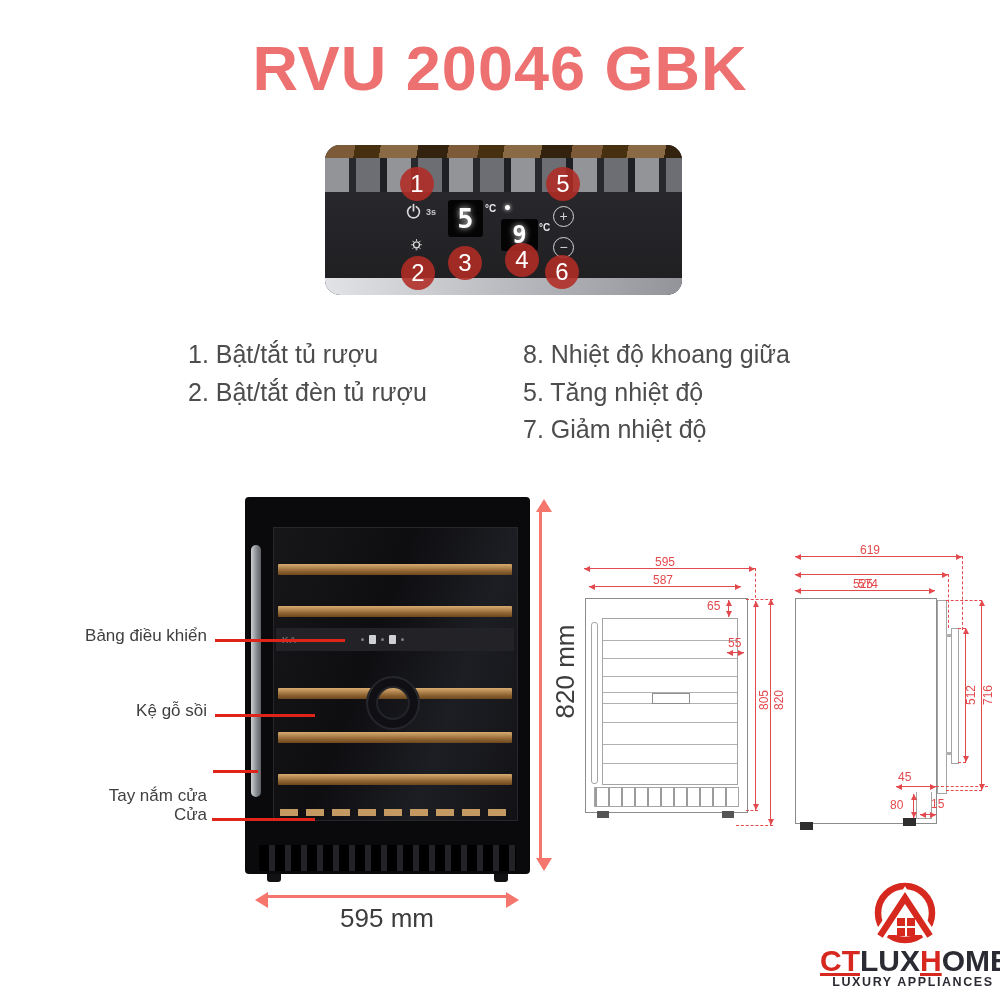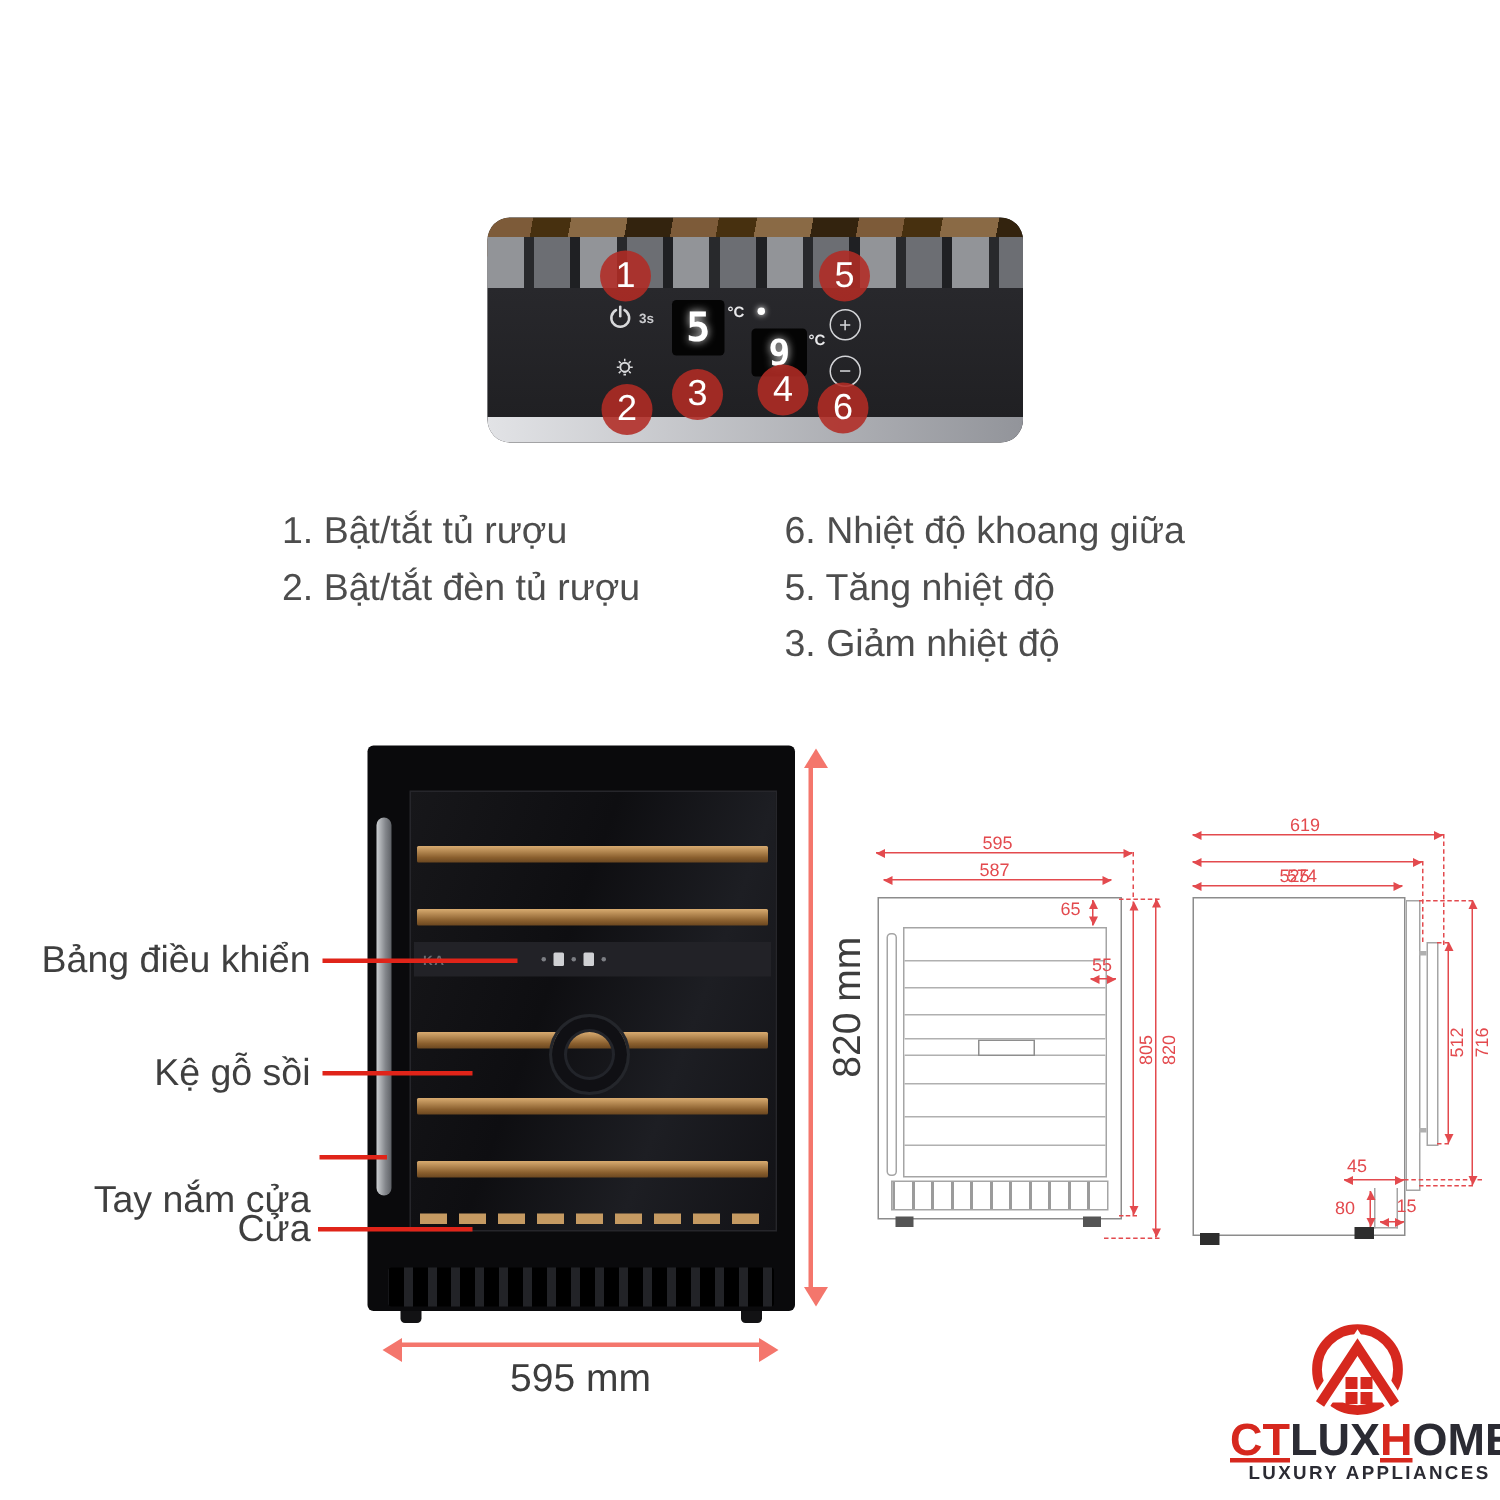--- a/index.html
+++ b/index.html
@@ -62,21 +62,21 @@
   .mini b{display:block;width:3px;height:3px;background:#7c7e83;border-radius:50%;}
   .fan{position:absolute;left:92px;top:148px;width:50px;height:50px;border-radius:50%;
       border:2px solid #24262b;box-shadow:inset 0 0 0 8px #101014,inset 0 0 0 10px #22242a;}
   .wooddash{position:absolute;left:6px;top:281px;width:230px;height:7px;
       background:repeating-linear-gradient(90deg,#c59a62 0 18px,rgba(0,0,0,0) 18px 26px);}
   .vent{position:absolute;left:14px;top:348px;width:257px;height:26px;border-radius:2px;
       background:repeating-linear-gradient(90deg,#000 0 10px,#222327 10px 16px);}
   .foot{position:absolute;width:14px;height:8px;background:#121214;border-radius:0 0 3px 3px;}
 
   
-  .plabel{position:absolute;font-size:25px;color:#3f3f3f;text-align:right;width:207px;left:0;white-space:nowrap;}
+  .plabel{position:absolute;font-size:17px;color:#3f3f3f;text-align:right;width:207px;left:0;white-space:nowrap;}
   .pline{position:absolute;height:3px;background:var(--pointer-red);}
 
   
   .bdimv{position:absolute;width:0;border-left:3px solid var(--big-arrow);}
   .bdimv::before,.bdimv::after{content:"";position:absolute;left:-6.5px;border-left:8px solid transparent;border-right:8px solid transparent;}
   .bdimv::before{top:-1px;border-bottom:13px solid var(--big-arrow);transform:translateY(-12px);}
   .bdimv::after{bottom:-1px;border-top:13px solid var(--big-arrow);transform:translateY(12px);}
   .bdimh{position:absolute;height:0;border-top:3px solid var(--big-arrow);}
   .bdimh::before,.bdimh::after{content:"";position:absolute;top:-6.5px;border-top:8px solid transparent;border-bottom:8px solid transparent;}
   .bdimh::before{left:-1px;border-right:13px solid var(--big-arrow);transform:translateX(-12px);}
@@ -107,20 +107,21 @@
   .logo-text .red{color:var(--logo-red);text-decoration:underline;}
   .logo-text .dark{color:var(--logo-dark);}
   .logo-tag{position:absolute;left:818px;top:975px;width:190px;text-align:center;
             font-size:12.5px;font-weight:bold;letter-spacing:1.6px;color:var(--logo-dark);}
 </style>
 </head>
 <body>
 
 <div id="stage">
 
+  <div class="abs title">RVU 20046 GBK</div>
 
   <div class="abs panel">
     <div class="wood"></div>
     <div class="clips"></div>
     <div class="blackarea"></div>
     <div class="silver"></div>
 
     <svg class="abs" style="left:80px;top:58px" width="17" height="17" viewBox="0 0 24 24">
       <path d="M8 5.2 A8.4 8.4 0 1 0 16 5.2" fill="none" stroke="#d8d9db" stroke-width="2.4" stroke-linecap="round"></path>
       <path d="M12 2.2 V11" fill="none" stroke="#d8d9db" stroke-width="2.4" stroke-linecap="round"></path>
@@ -151,23 +152,23 @@
 
   <div class="callout" style="left:400px;top:167px">1</div>
   <div class="callout" style="left:546px;top:167px">5</div>
   <div class="callout" style="left:448px;top:246px">3</div>
   <div class="callout" style="left:505px;top:243px">4</div>
   <div class="callout" style="left:401px;top:256px">2</div>
   <div class="callout" style="left:545px;top:255px">6</div>
 
   <div class="legend-item" style="left:188px;top:340px">1. Bật/tắt tủ rượu</div>
   <div class="legend-item" style="left:188px;top:378px">2. Bật/tắt đèn tủ rượu</div>
-  <div class="legend-item" style="left:523px;top:340px">6. Nhiệt độ khoang giữa</div>
+  <div class="legend-item" style="left:523px;top:340px">8. Nhiệt độ khoang giữa</div>
   <div class="legend-item" style="left:523px;top:378px">5. Tăng nhiệt độ</div>
-  <div class="legend-item" style="left:523px;top:415px">3. Giảm nhiệt độ</div>
+  <div class="legend-item" style="left:523px;top:415px">7. Giảm nhiệt độ</div>
 
   <div class="abs cooler">
     <div class="handle"></div>
     <div class="glass">
       <div class="shelf" style="top:36px"></div>
       <div class="shelf" style="top:78px"></div>
       <div class="cstrip">
         <span class="ka">KA</span>
         <span class="mini">
             <b></b>

